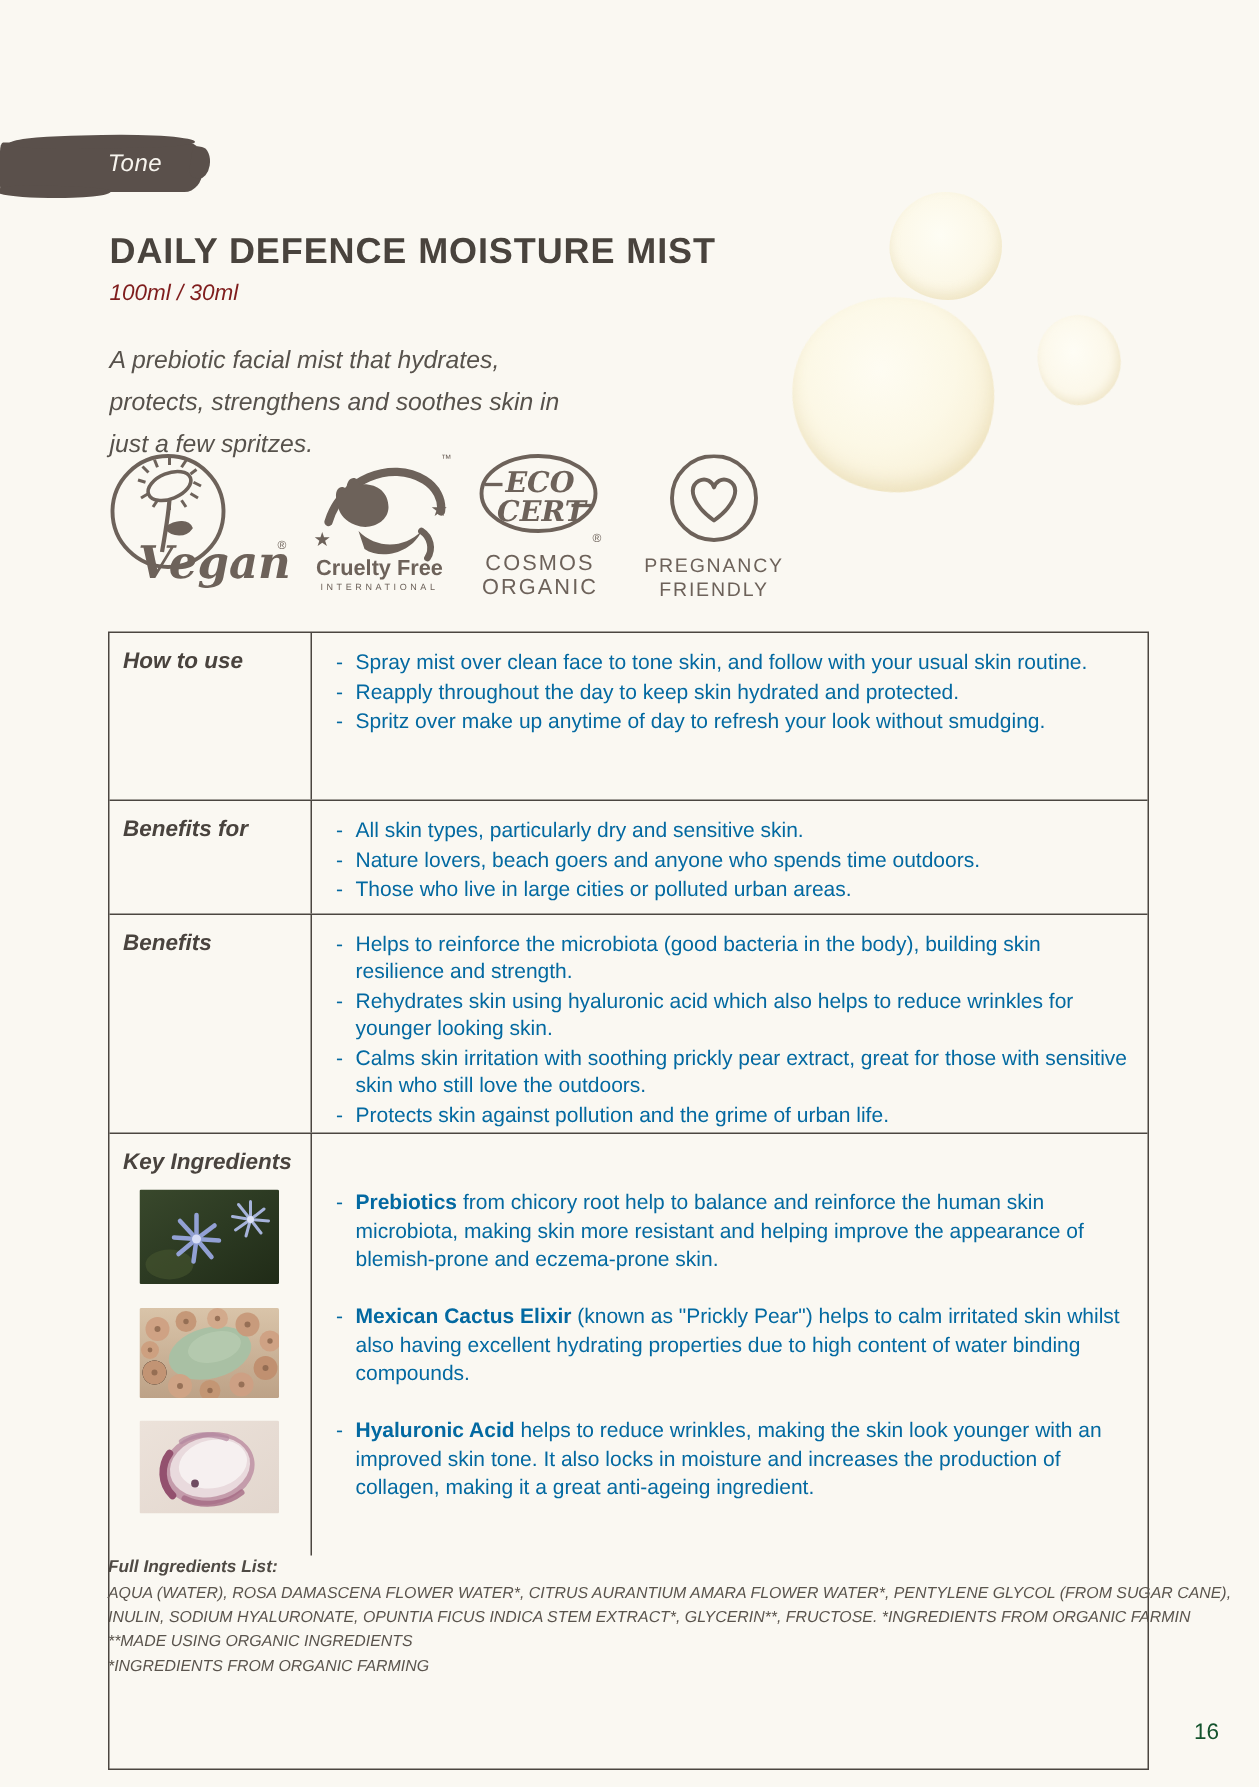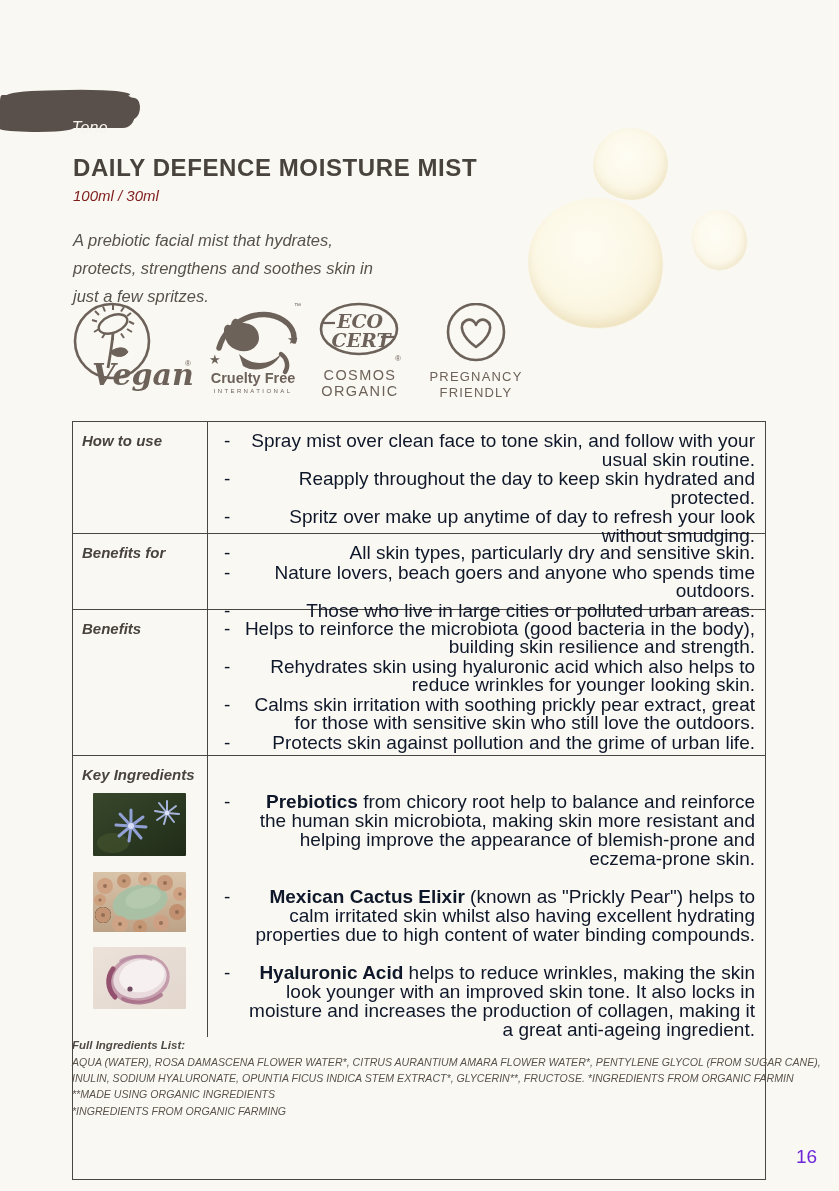--- a/index.html
+++ b/index.html
@@ -19,21 +19,21 @@
     border-radius:2px 10px 12px 2px / 6px 12px 14px 4px;
   }
   .brush-badge .edge{ position:absolute; background:#5a504b; }
   .brush-top{ left:6px; top:-5px; width:124px; height:9px;
     border-radius:40% 60% 30% 50% / 60% 80% 40% 60%; transform:rotate(-1.2deg);}
   .brush-bottom{ left:-2px; bottom:-4px; width:76px; height:8px;
     border-radius:30% 50% 60% 40% / 50% 40% 70% 50%; transform:rotate(1deg);}
   .brush-tail{ right:-5px; top:3px; width:13px; height:21px;
     border-radius:30% 70% 60% 40%; transform:rotate(9deg);}
   .tone-label{
-    position:absolute; right:27px; top:24px;
+    position:absolute; right:27px; top:6px;
     font-style:italic; font-size:16px; color:#f7f4ee; letter-spacing:.3px;
   }
 
   
   .header-block{ position:absolute; left:73px; top:154px; }
   .product-title{ font-size:24px; font-weight:bold; letter-spacing:.6px; color:#49433d; }
   .product-sizes{ margin-top:5px; font-style:italic; font-size:15px; color:#7f1d1d; }
 
   .description{ position:absolute; left:73px; top:226px; }
   .description div{ font-style:italic; font-size:16.5px; line-height:28px; color:#57524c; }
@@ -73,37 +73,37 @@
   .row-benefits{ height:146px; } .row-keying{ height:282px; }
   .tlabel{
     width:135px; flex:0 0 135px; border-right:1px solid #4b4641;
     padding:10px 4px 0 9px;
     font-style:italic; font-weight:bold; font-size:15px; color:#49433e;
   }
   .tcontent{ flex:1; padding:10px 10px 0 16px; }
   .tcontent ul{ list-style:none; }
   .tcontent li{
     position:relative; padding-left:13px;
-    font-size:19px; line-height:18.6px; color:#0f172a; margin-bottom:1px;text-align:right;
+    font-size:14px; line-height:18.6px; color:#0369a1; margin-bottom:1px;
   }
   .tcontent li::before{ content:"-"; position:absolute; left:0; top:0; }
   .row-benefits .tcontent li{ line-height:18px; margin-bottom:2px; }
   .row-keying .tcontent{ padding-top:36px; }
   .row-keying .tcontent li{ line-height:19px; margin-bottom:19px; }
   .row-keying .tcontent li .b{ font-weight:bold; }
 
   .thumb{ display:block; margin-left:11px; border-radius:1px; }
   .thumb1{ margin-top:10px; } .thumb2{ margin-top:16px; } .thumb3{ margin-top:15px; }
 
   
   .footer-ingredients{ position:absolute; left:72px; top:1039px; width:720px; }
   .fi-heading{ font-style:italic; font-weight:bold; font-size:11.5px; color:#4f4a44; margin-bottom:3px; }
   .fi-line{ font-style:italic; font-size:10.6px; line-height:16.2px; color:#5a544d; white-space:nowrap; }
 
-  .page-number{ position:absolute; left:796px; top:1146px; font-size:19px; color:#6d28d9; }
+  .page-number{ position:absolute; left:796px; top:1146px; font-size:15px; color:#14532d; }
 </style>
 </head>
 <body>
 
 <div class="brush-badge">
   <div class="edge brush-top"></div>
   <div class="edge brush-bottom"></div>
   <div class="edge brush-tail"></div>
   <span class="tone-label">Tone</span>
 </div>

